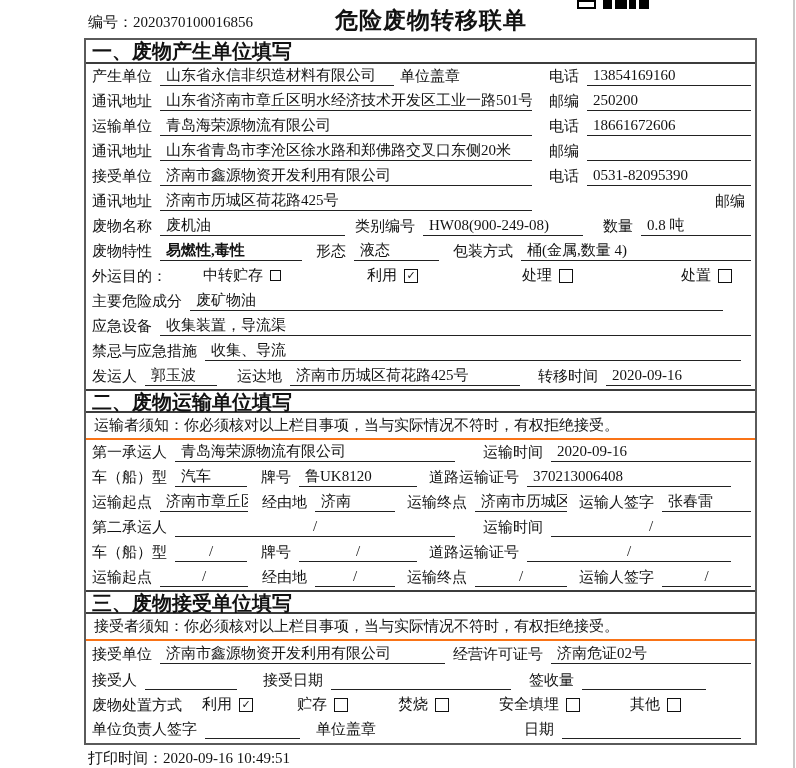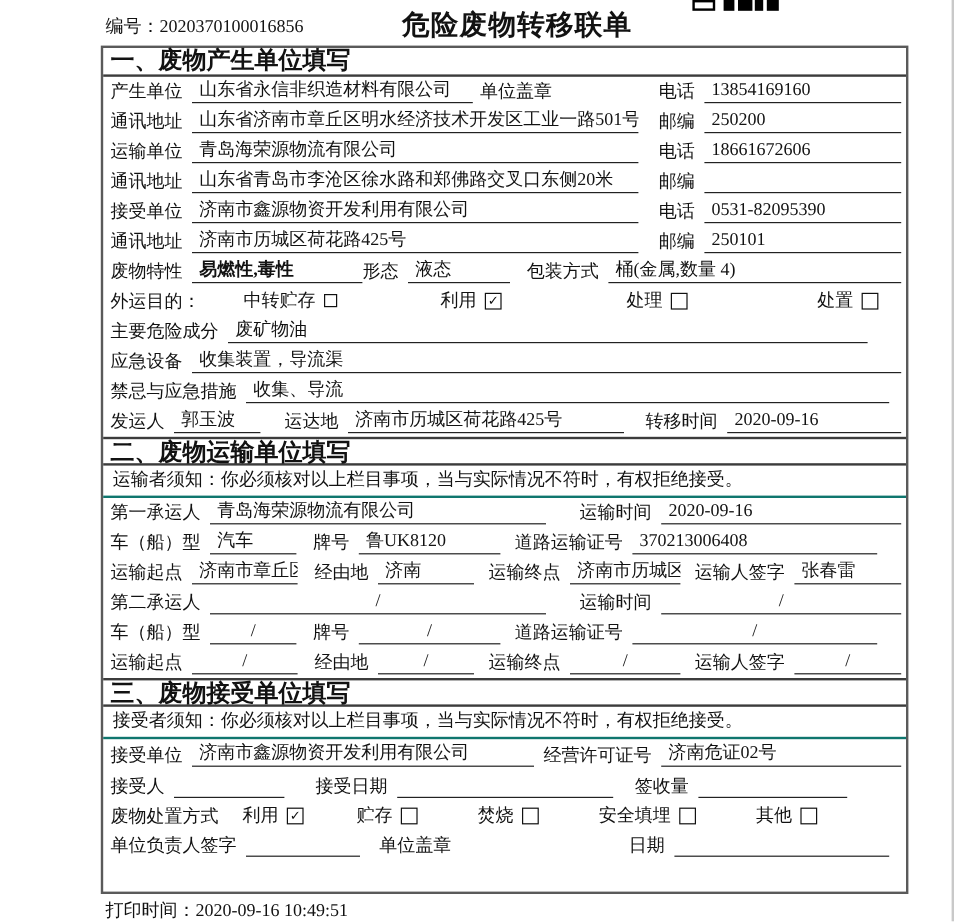--- a/index.html
+++ b/index.html
@@ -22,21 +22,21 @@
     position:absolute;left:84px;top:38px;width:673px;height:707px;
     border:2px solid #5a5a5a;box-sizing:border-box;background:#fff;
   }
   .sec-title{
     height:24px;line-height:22px;padding-left:6px;font-weight:bold;font-size:20px;
     font-family:"Liberation Sans","DejaVu Sans",sans-serif;
     border-bottom:2px solid #3c3c3c;box-sizing:border-box;white-space:nowrap;
   }
   .sec-top{border-top:2px solid #3c3c3c;}
   .note{
-    height:27px;line-height:25px;padding-left:8px;border-bottom:2px solid #0f766e;
+    height:27px;line-height:25px;padding-left:8px;border-bottom:2px solid #f97316;
     box-sizing:border-box;white-space:nowrap;
   }
   .row{
     display:flex;align-items:flex-end;height:25px;box-sizing:border-box;
     padding:0 2px 3px 6px;white-space:nowrap;overflow:hidden;
   }
   .h26{height:26px;} .h24{height:24px;}
   .lbl{flex:none;padding-right:8px;}
   .val{
     flex:none;border-bottom:1px solid #222;padding:0 2px 0 6px;
@@ -106,28 +106,35 @@
     <span class="lbl">接受单位</span>
     <span class="val" style="width:372px;">济南市鑫源物资开发利用有限公司</span>
     <span class="lbl mla">电话</span>
     <span class="val" style="width:164px;margin-right:2px;">0531-82095390</span>
   </div>
 
   <div class="row">
     <span class="lbl">通讯地址</span>
     <span class="val" style="width:372px;">济南市历城区荷花路425号</span>
     <span class="lbl mla">邮编</span>
-    <span class="val" style="width:164px;margin-right:2px;">250101</span>
-  </div>
-
+  </div>
+
+  <div class="row">
+    <span class="lbl">废物名称</span>
+    <span class="val" style="width:185px;">废机油</span>
+    <span class="lbl" style="margin-left:10px;">类别编号</span>
+    <span class="val" style="width:160px;">HW08(900-249-08)</span>
+    <span class="lbl mla">数量</span>
+    <span class="val" style="width:110px;margin-right:2px;">0.8 吨</span>
+  </div>
 
   <div class="row">
     <span class="lbl">废物特性</span>
     <span class="val" style="width:142px;font-weight:bold;">易燃性,毒性</span>
-    <span class="lbl" style="">形态</span>
+    <span class="lbl" style="margin-left:14px;">形态</span>
     <span class="val" style="width:85px;">液态</span>
     <span class="lbl" style="margin-left:14px;">包装方式</span>
     <span class="val fill" style="margin-right:2px;">桶(金属,数量 4)</span>
   </div>
 
   <div class="row">
     <span class="lbl">外运目的：</span>
     <span class="opt">
       <span>中转贮存</span>
       <span class="cb cb-sm"></span>

